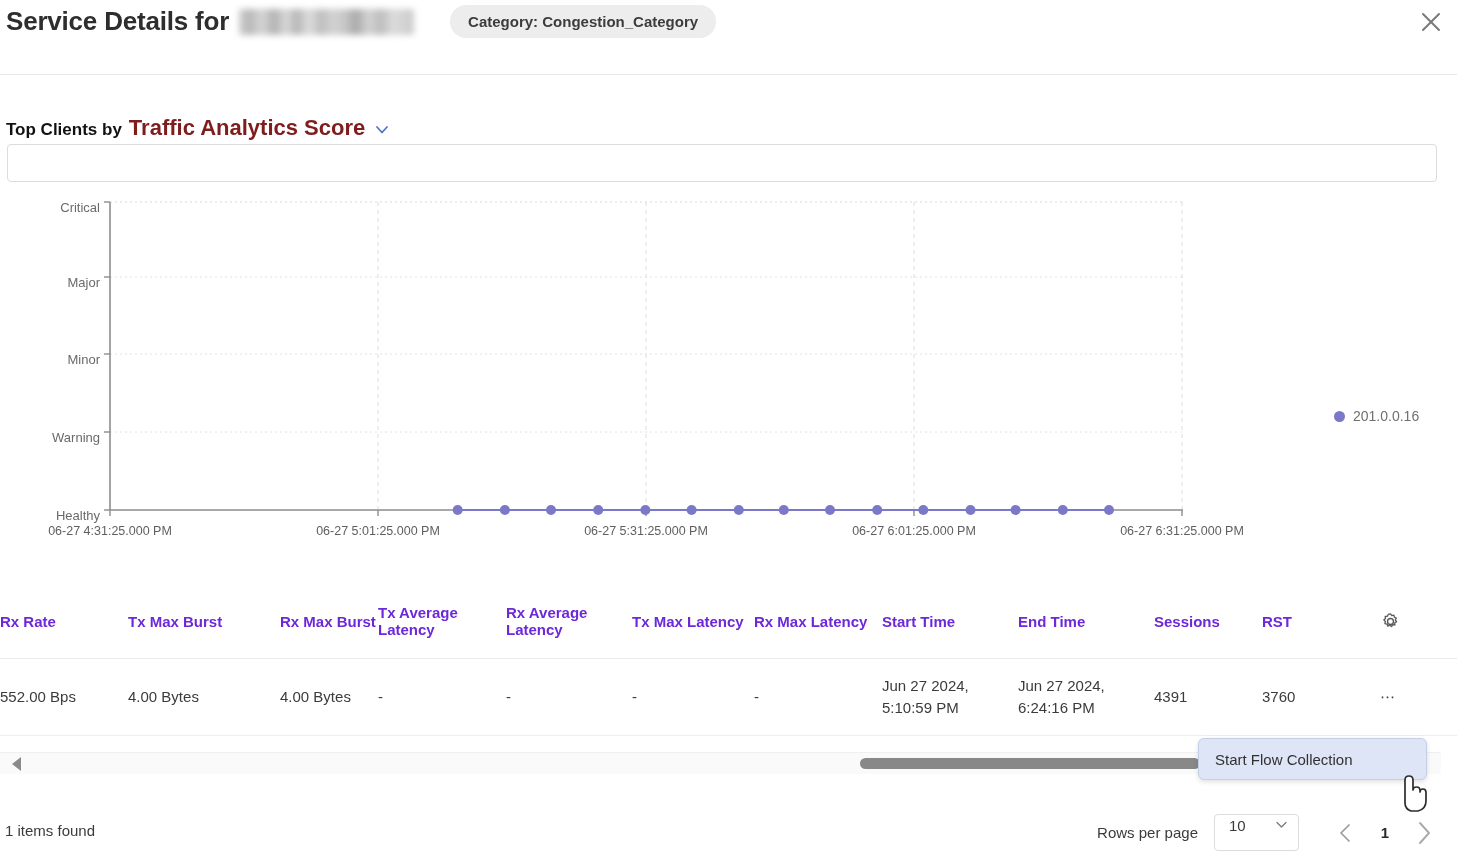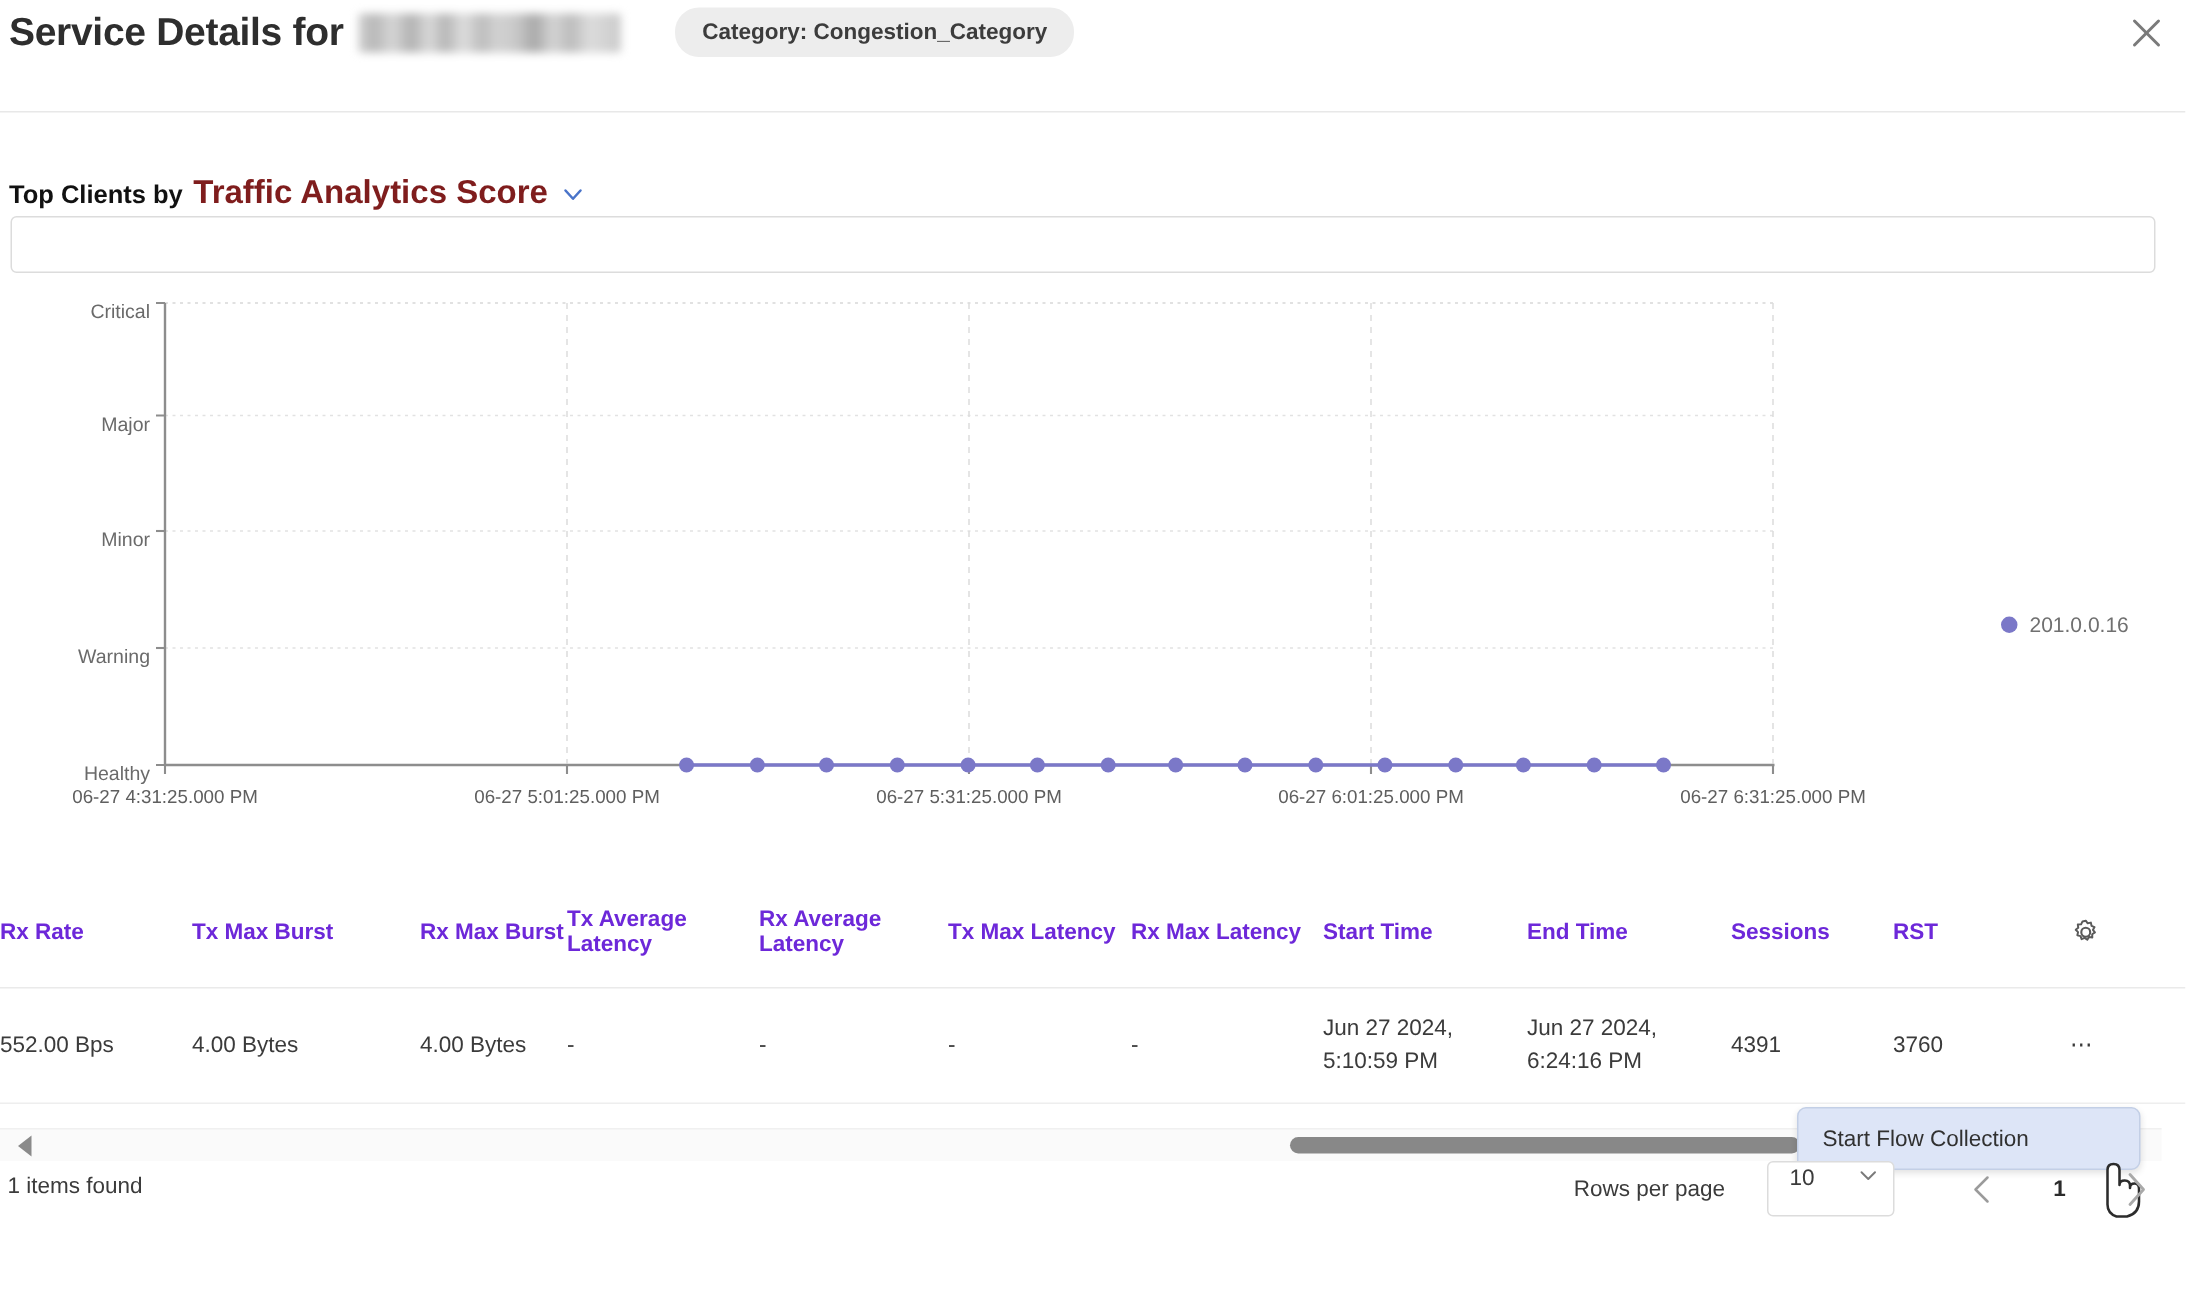--- a/index.html
+++ b/index.html
@@ -135,27 +135,27 @@
   .ctx-menu .item {
     font-size: 15px; color: #313131; padding-left: 16px; cursor: pointer;
     white-space: nowrap;
   }
   .cursor-hand {
     position: absolute; left: 1393px; top: 770px; width: 40px; height: 44px;
     pointer-events: none;
   }
 
   
-  .footer { position: absolute; left: 0; top: 768px; width: 1457px; height: 53px; }
+  .footer { position: absolute; left: 0; top: 808px; width: 1457px; height: 53px; }
   .items-found {
     position: absolute; left: 5px; top: 14px; font-size: 15px; color: #3b3b3b;
   }
   .pager {
     position: absolute; right: 16px; top: 6px;
-    display: flex; align-items: center; gap: 12px; margin-left: 24px;
+    display: flex; align-items: center; gap: 0; margin-left: 24px;
   }
   .rows-label { font-size: 15px; color: #3b3b3b; margin-right: 16px; }
   .rows-select {
     width: 85px; height: 37px; border: 1px solid #dcdcdc; border-radius: 4px;
     display: flex; align-items: center; justify-content: space-between;
     padding: 0 9px 14px 14px; font-size: 15px; color: #3b3b3b;
     cursor: pointer; background: #fff; margin-right: 30px;
   }
   .pg-arrow {
     width: 34px; height: 34px; display: flex; align-items: center;

